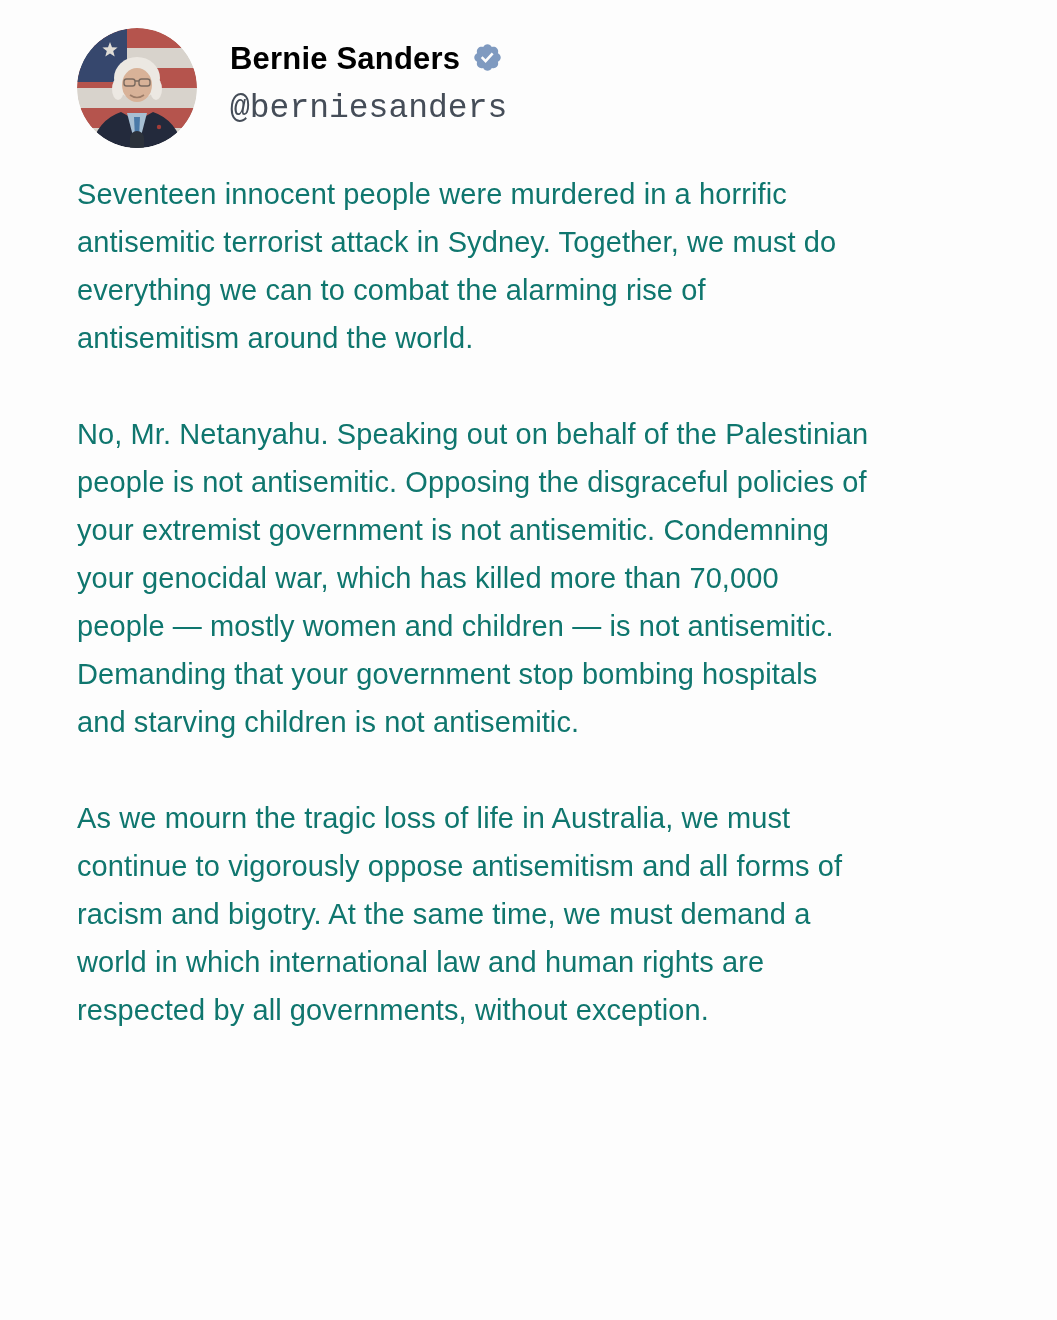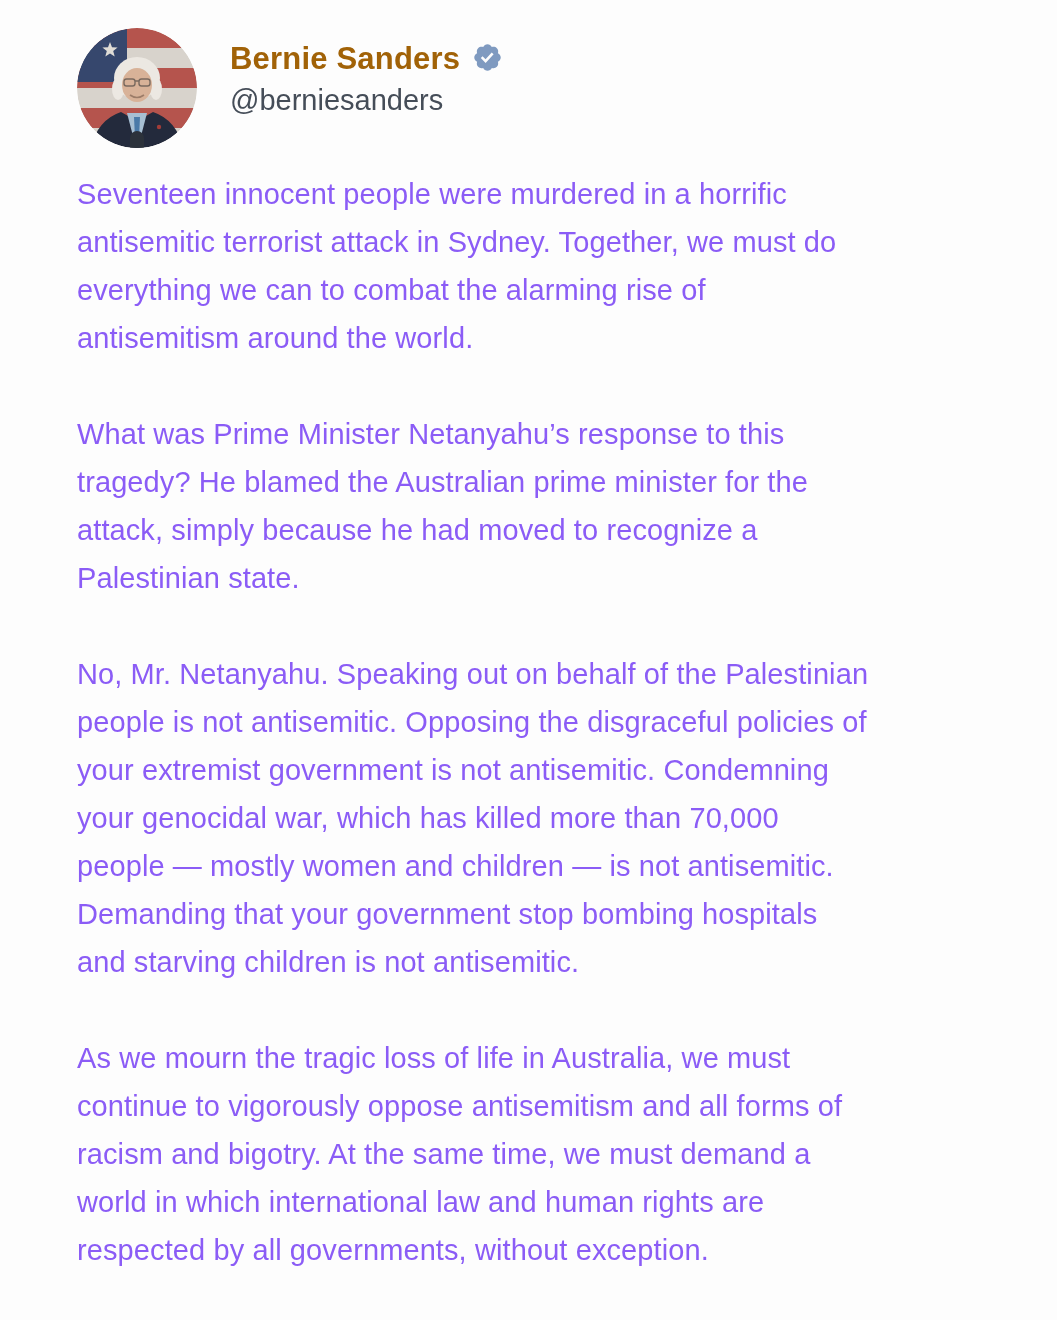--- a/index.html
+++ b/index.html
@@ -36,44 +36,45 @@
     margin-left: 33px;
     padding-top: 13px;
   }
   .name-row {
     display: flex;
     align-items: center;
   }
   .display-name {
     font-size: 31px;
     font-weight: 700;
-    color: #a16207;
+    color: #000000;
     letter-spacing: 0.2px;
     cursor: pointer;
   }
   .verified-badge {
     margin-left: 12px;
     display: inline-block;
   }
   .handle {
-    margin-top: 7px;
-    font-size: 29px;
+    margin-top: 13px;
+    font-size: 33px;
     color: #454d58;
     cursor: pointer;
+    font-family: Liberation Mono, monospace;
   }
 
   
   .tweet-body {
     margin-top: 22px;
     width: 930px;
   }
   .tweet-body p {
     font-size: 29px;
     line-height: 48px;
-    color: #8b5cf6;
+    color: #0f766e;
     white-space: pre-line;
     margin: 0 0 48px 0;
     letter-spacing: 0.1px;
   }
   .tweet-body p:last-child { margin-bottom: 10px; }
 </style>
 </head>
 <body>
 
 <div class="tweet-card">
@@ -124,24 +125,20 @@
       </div>
       <div class="handle">@berniesanders</div>
     </div>
   </header>
 
   <div class="tweet-body">
     <p>Seventeen innocent people were murdered in a horrific
 antisemitic terrorist attack in Sydney. Together, we must do
 everything we can to combat the alarming rise of
 antisemitism around the world.</p>
-    <p>What was Prime Minister Netanyahu’s response to this
-tragedy? He blamed the Australian prime minister for the
-attack, simply because he had moved to recognize a
-Palestinian state.</p>
     <p>No, Mr. Netanyahu. Speaking out on behalf of the Palestinian
 people is not antisemitic. Opposing the disgraceful policies of
 your extremist government is not antisemitic. Condemning
 your genocidal war, which has killed more than 70,000
 people — mostly women and children — is not antisemitic.
 Demanding that your government stop bombing hospitals
 and starving children is not antisemitic.</p>
     <p>As we mourn the tragic loss of life in Australia, we must
 continue to vigorously oppose antisemitism and all forms of
 racism and bigotry. At the same time, we must demand a

